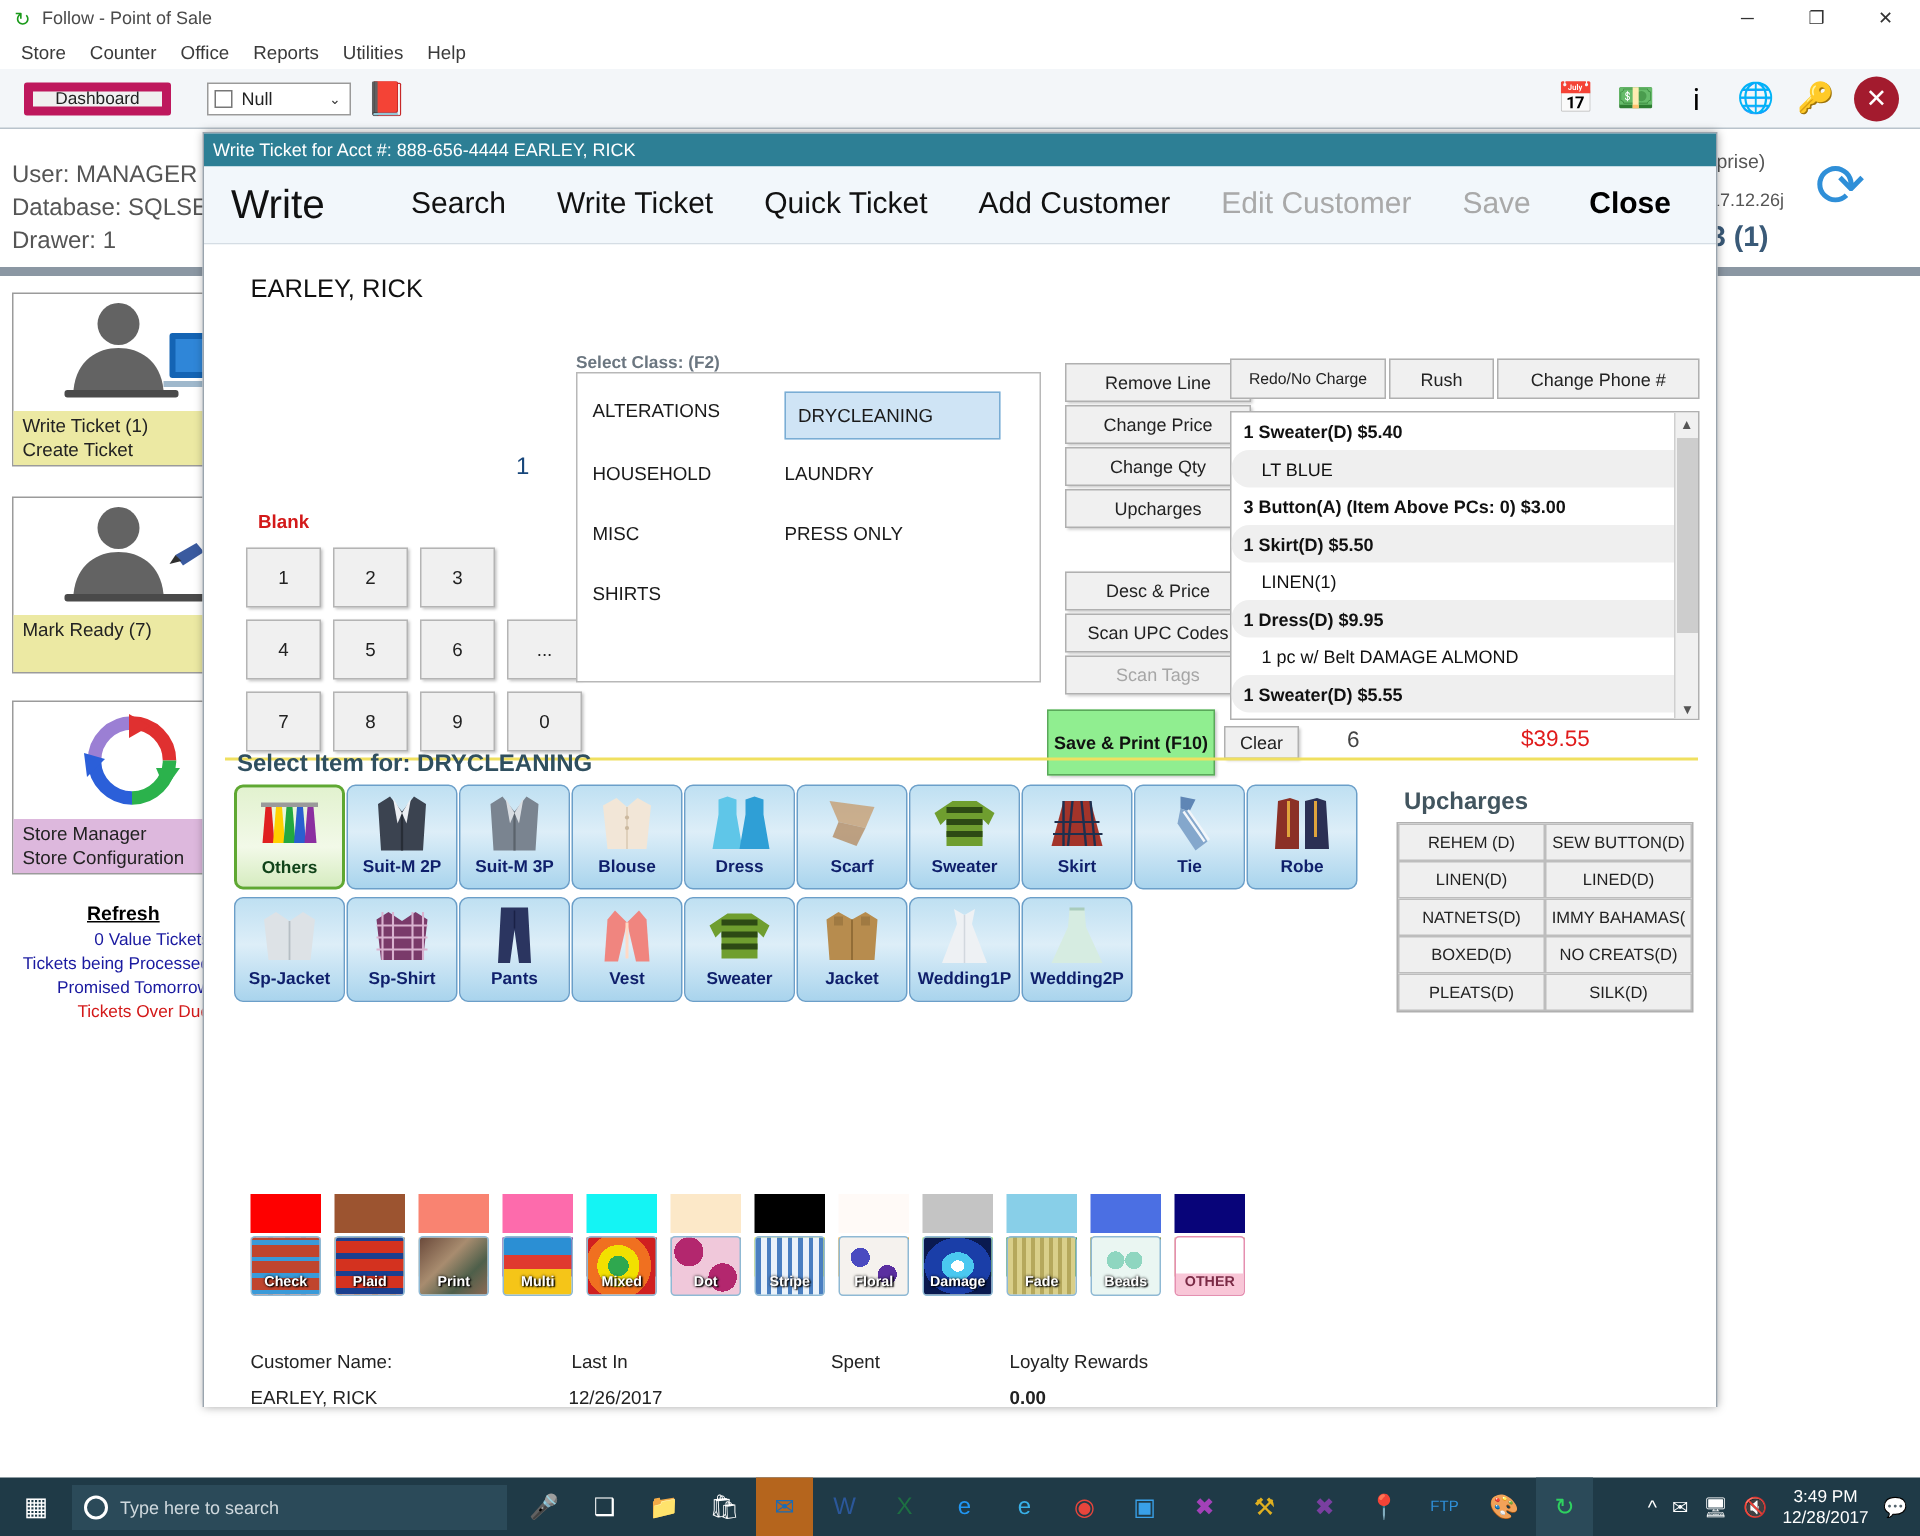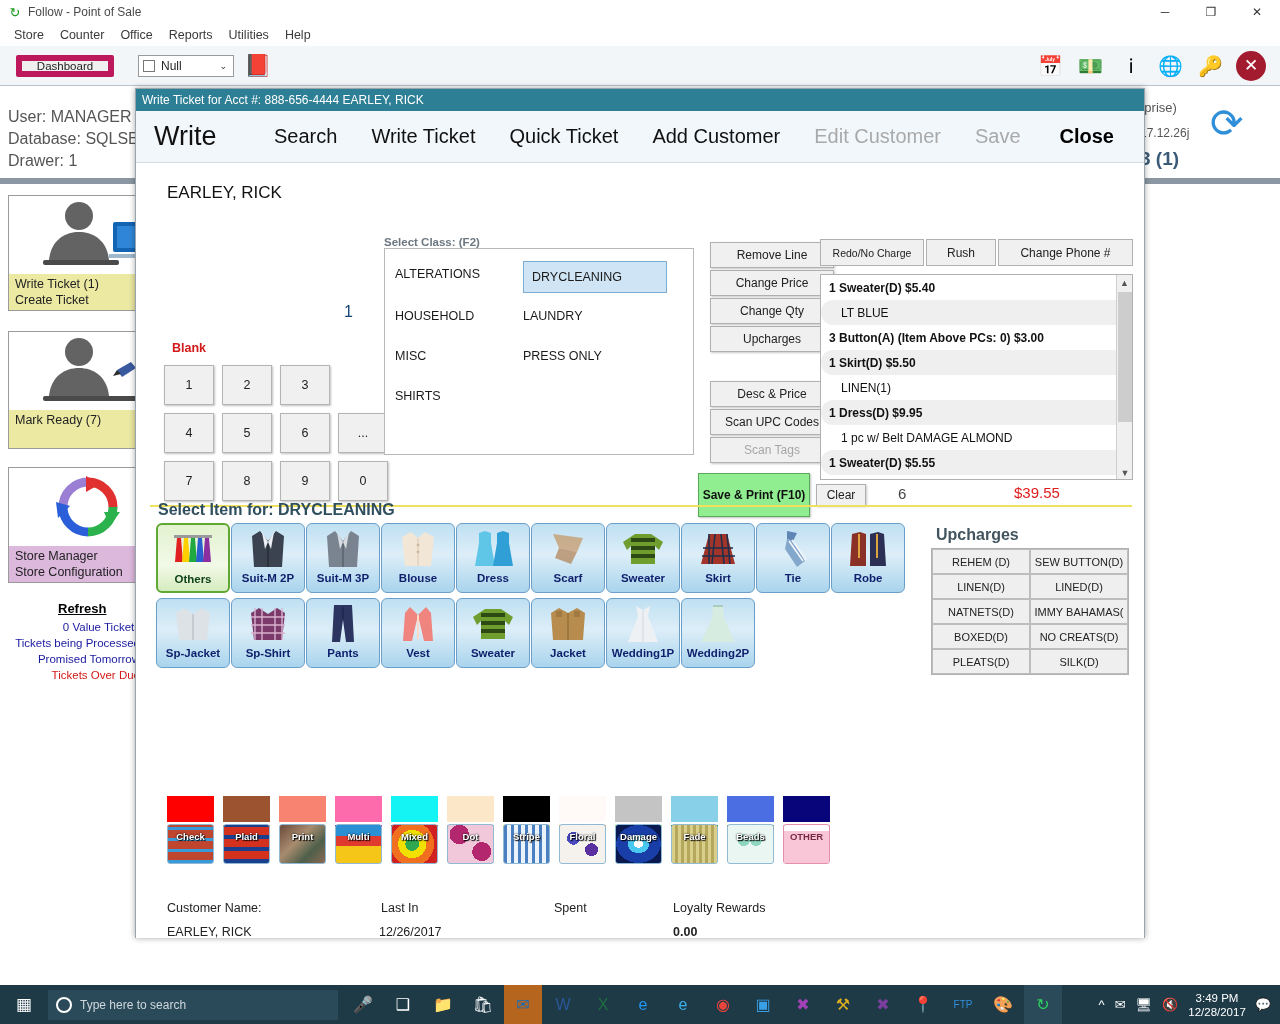--- a/index.html
+++ b/index.html
@@ -197,21 +197,21 @@
   }
 
   
   .sw { position: absolute; width: 47px; height: 26px; }
   .pat {
     position: absolute; width: 47px; height: 40px; border: 1px solid #8fb9d4;
     border-radius: 3px; overflow: hidden; display: flex; align-items: flex-end; justify-content: center;
   }
   .pat-lbl {
     width: 100%; text-align: center; font-size: 9.5px; font-weight: bold;
-    color: #fff; text-shadow: 0 0 2px #000, 1px 1px 1px #000; padding-bottom: 21px;
+    color: #fff; text-shadow: 0 0 2px #000, 1px 1px 1px #000; padding-bottom: 3px;
   }
   .pat.other { border: 1px solid #e58fb0; background: #fff; }
   .pat.other .pat-lbl { color: #7a2a45; text-shadow: none; background: #f9c6d7; }
 
   
   .ft-hdr { position: absolute; font-size: 12.5px; color: #222; }
   .ft-val { position: absolute; font-size: 12.5px; color: #222; }
   .ft-val.b { font-weight: bold; }
 
   

